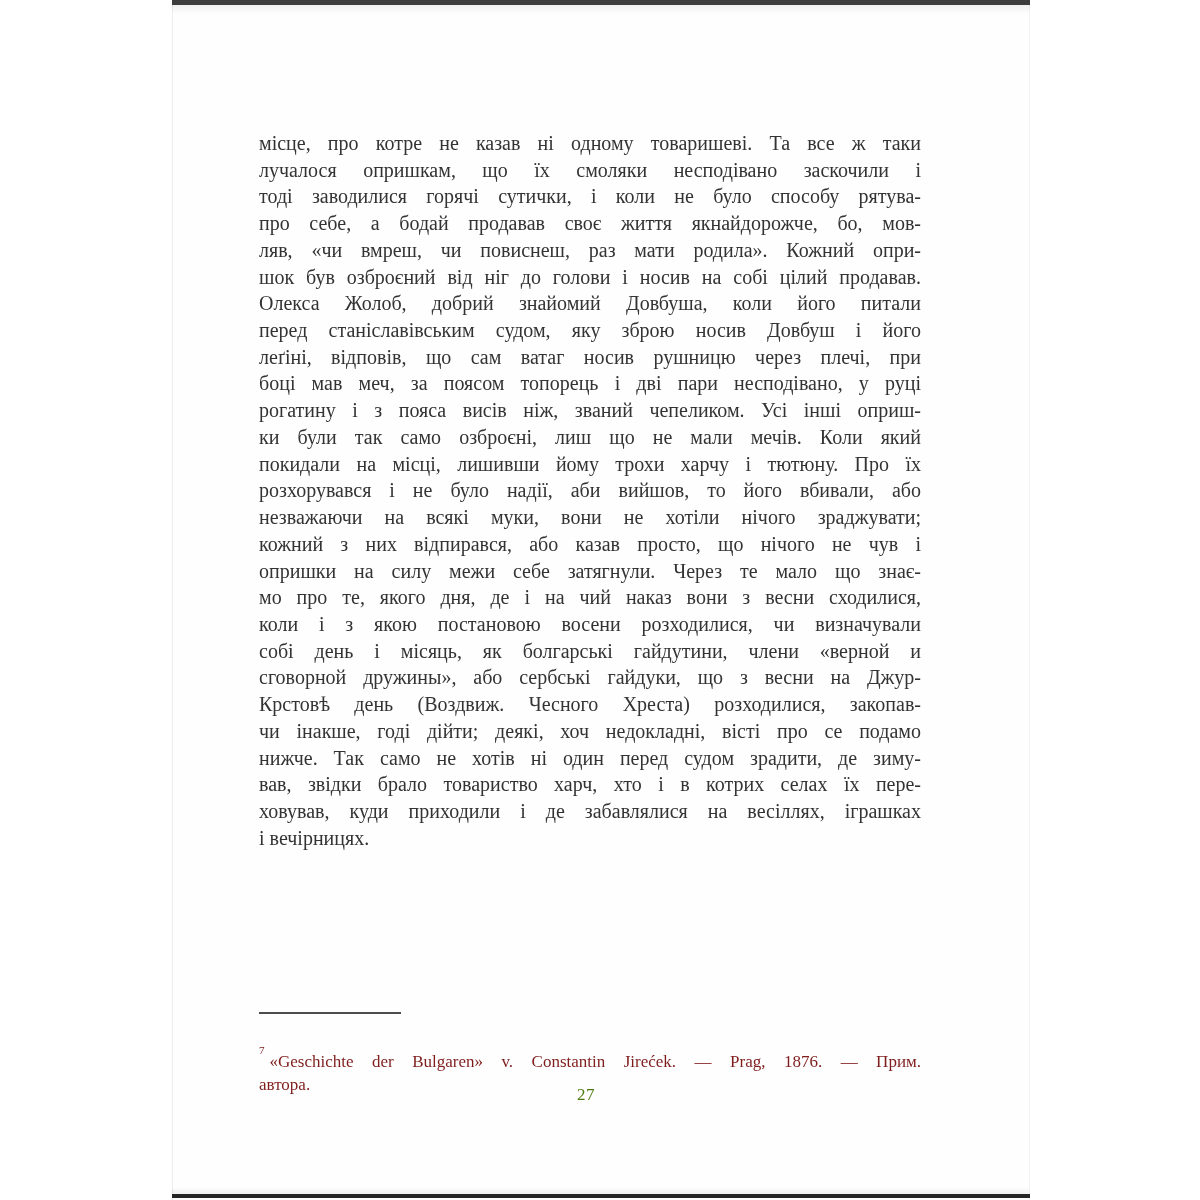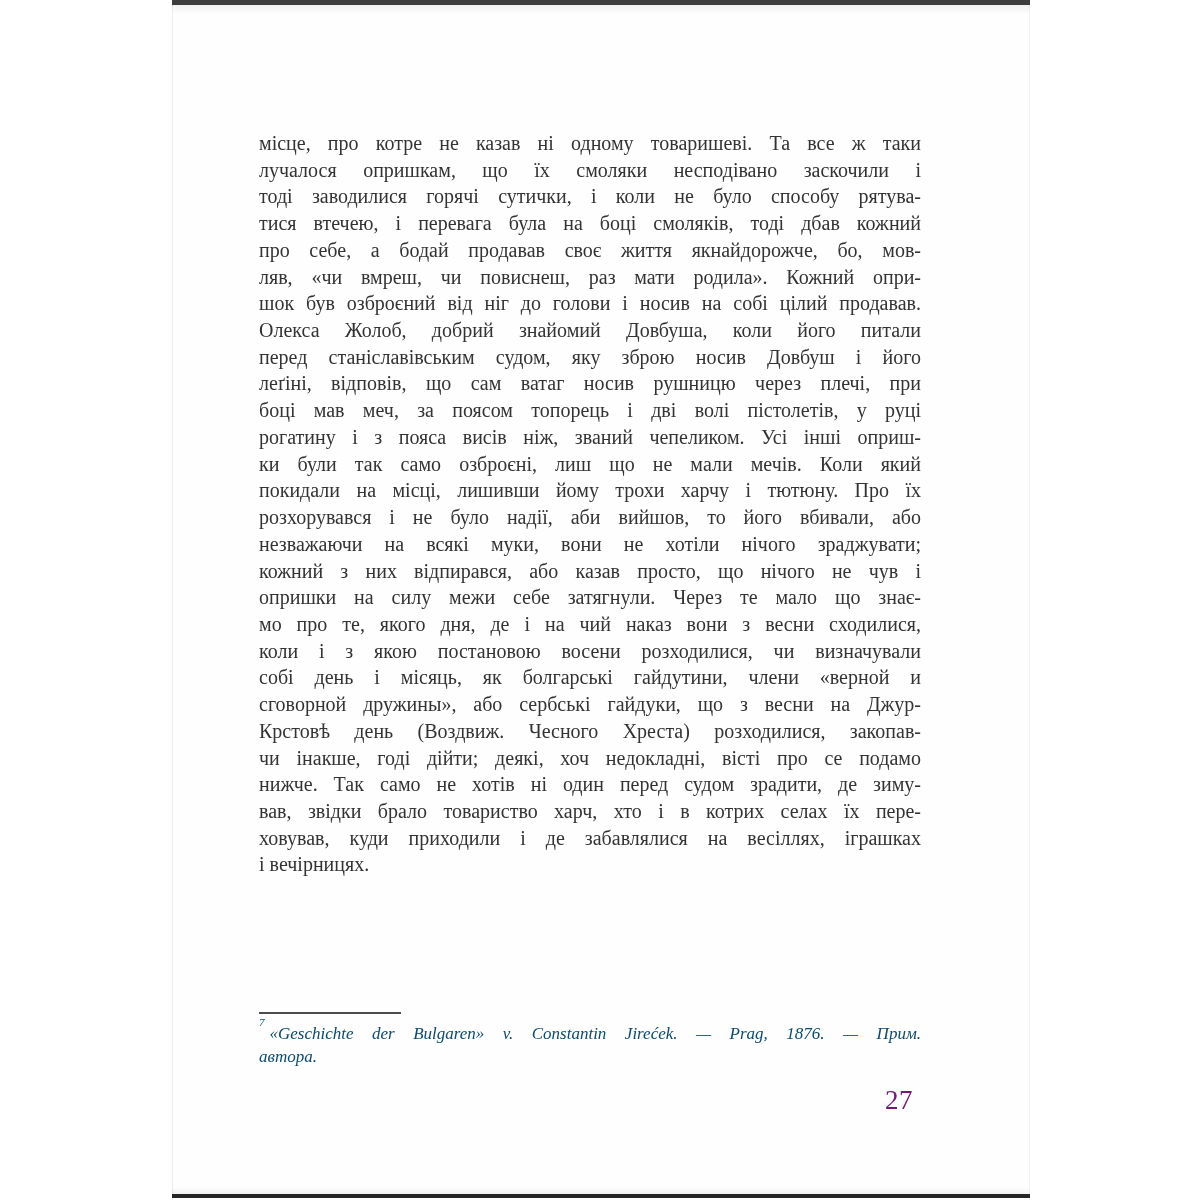--- a/index.html
+++ b/index.html
@@ -48,63 +48,61 @@
   }
   .tline.tline-last {
     text-align-last: left;
   }
   .fnrule {
     position: absolute; left: 86px; top: 1012px;
     width: 142px; height: 2px;
     background: #4c4c4c;
   }
   .footnote {
-    position: absolute; left: 86px; top: 1022px; width: 662px;
-    color: #0c4a6e;
+    position: absolute; left: 86px; top: 1050px; width: 662px;
+    color: #7f1d1d;
     font-size: 17px;
     line-height: 23px;
-    font-style: italic;
   }
   .fn-line1 {
     text-align: justify;
     text-align-last: justify;
   }
   sup.fn-marker {
     font-size: 11px;
     position: relative; top: -6px;
     margin-right: 5px;
     line-height: 0;
   }
   .pagenum {
     position: absolute; left: 86px; top: 1085px; width: 654px;
-    text-align: right;
-    font-size: 27px;
-    color: #701a75;
+    text-align: center;
+    font-size: 17px;
+    color: #4d7c0f;
     letter-spacing: 0.5px;
   }
 </style>
 </head>
 <body>
 
 <div class="page">
   <div class="edge-top"></div>
   <div class="edge-top-shadow"></div>
 
   <div class="textblock">
       <div class="tline">місце, про котре не казав ні одному товаришеві. Та все ж таки</div>
       <div class="tline">лучалося опришкам, що їх смоляки несподівано заскочили і</div>
       <div class="tline">тоді заводилися горячі сутички, і коли не було способу рятува-</div>
-      <div class="tline">тися втечею, і перевага була на боці смоляків, тоді дбав кожний</div>
       <div class="tline">про себе, а бодай продавав своє життя якнайдорожче, бо, мов-</div>
       <div class="tline">ляв, «чи вмреш, чи повиснеш, раз мати родила». Кожний опри-</div>
       <div class="tline">шок був озброєний від ніг до голови і носив на собі цілий продавав.</div>
       <div class="tline">Олекса Жолоб, добрий знайомий Довбуша, коли його питали</div>
       <div class="tline">перед станіславівським судом, яку зброю носив Довбуш і його</div>
       <div class="tline">леґіні, відповів, що сам ватаг носив рушницю через плечі, при</div>
-      <div class="tline">боці мав меч, за поясом топорець і дві волі пістолетів, у руці</div>
+      <div class="tline">боці мав меч, за поясом топорець і дві пари несподівано, у руці</div>
       <div class="tline">рогатину і з пояса висів ніж, званий чепеликом. Усі інші оприш-</div>
       <div class="tline">ки були так само озброєні, лиш що не мали мечів. Коли який</div>
       <div class="tline">покидали на місці, лишивши йому трохи харчу і тютюну. Про їх</div>
       <div class="tline">розхорувався і не було надії, аби вийшов, то його вбивали, або</div>
       <div class="tline">незважаючи на всякі муки, вони не хотіли нічого зраджувати;</div>
       <div class="tline">кожний з них відпирався, або казав просто, що нічого не чув і</div>
       <div class="tline">опришки на силу межи себе затягнули. Через те мало що знає-</div>
       <div class="tline">мо про те, якого дня, де і на чий наказ вони з весни сходилися,</div>
       <div class="tline">коли і з якою постановою восени розходилися, чи визначували</div>
       <div class="tline">собі день і місяць, як болгарські гайдутини, члени «верной и</div>

